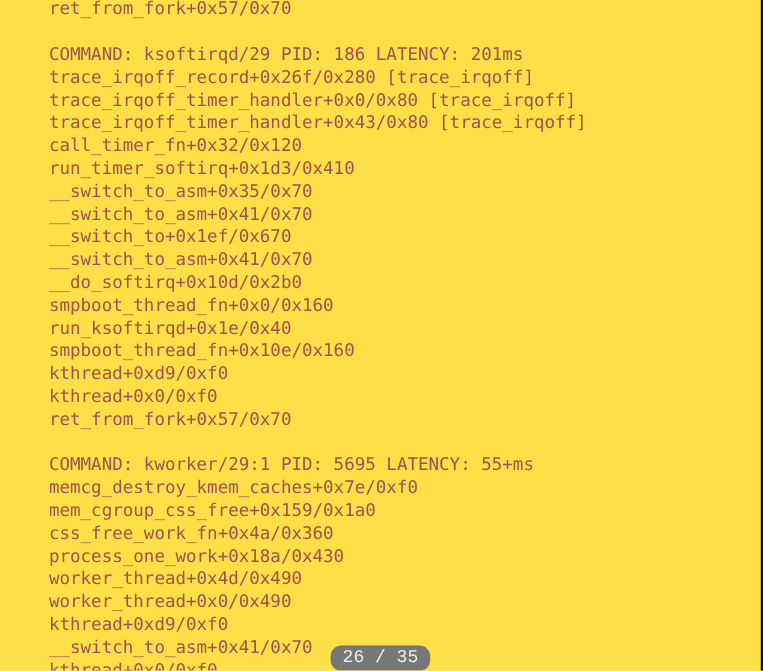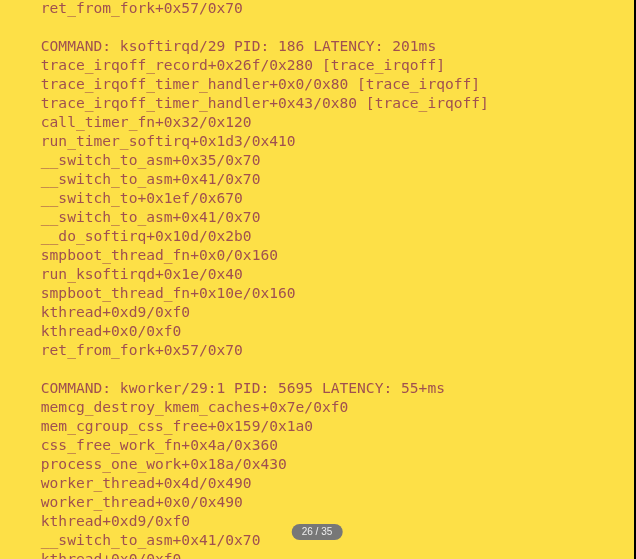--- a/index.html
+++ b/index.html
@@ -28,28 +28,28 @@
     color: #a05050;
     font-size: 14.6px;
     line-height: 19px;
     white-space: pre;
     letter-spacing: 0px;
   }
   .page-badge {
     position: absolute;
     left: 50%;
     transform: translateX(-50%);
-    bottom: 19px;
+    bottom: 0;
     background: #777;
     color: #eee;
-    font-size: 10px;
+    font-size: 15px;
     line-height: 1;
     padding: 3px 10px 3px 10px;
     border-radius: 9px;
-    font-family: Liberation Sans, sans-serif;
+    font-family: Liberation Mono, monospace;
   }
 </style>
 </head>
 <body>
 
 <div class="page-wrap">
   <div class="content" id="trace-content"> ret_from_fork+0x57/0x70
 
  COMMAND: ksoftirqd/29 PID: 186 LATENCY: 201ms
  trace_irqoff_record+0x26f/0x280 [trace_irqoff]

